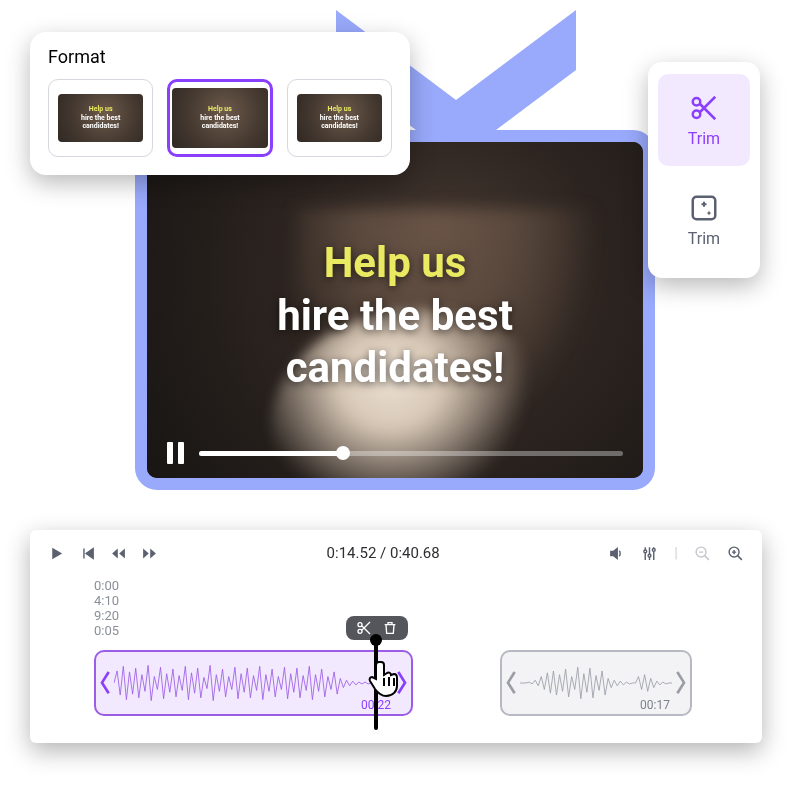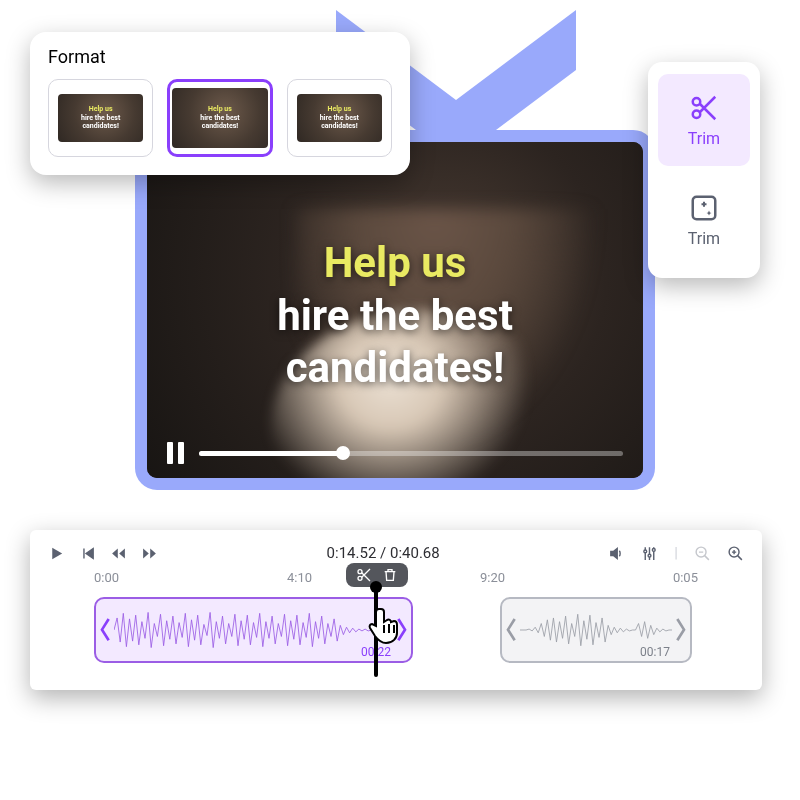--- a/index.html
+++ b/index.html
@@ -173,21 +173,22 @@
     color: #555; font-size: 15px;
     margin-bottom: 6px;
   }
   .tl-left { display: flex; align-items: center; gap: 14px; }
   .tl-right { display: flex; align-items: center; gap: 16px; }
   .tl-icon { width: 17px; height: 17px; display: inline-flex; color:#5b6170; }
   .tl-time { font-size: 15px; color:#2e2e33; }
   .tl-row2 {
     display: flex; justify-content: space-between;
     color: #8b8f99; font-size: 13px;
-    margin: 8px 46px 6px 46px;
+    margin: 16px 46px 6px 46px;
+    flex-direction: column;
   }
   .tracks {
     position: relative;
     margin-left: 46px;
     height: 80px;
   }
   .clip {
     position: absolute; top: 6px; height: 66px;
     border-radius: 10px;
   }

